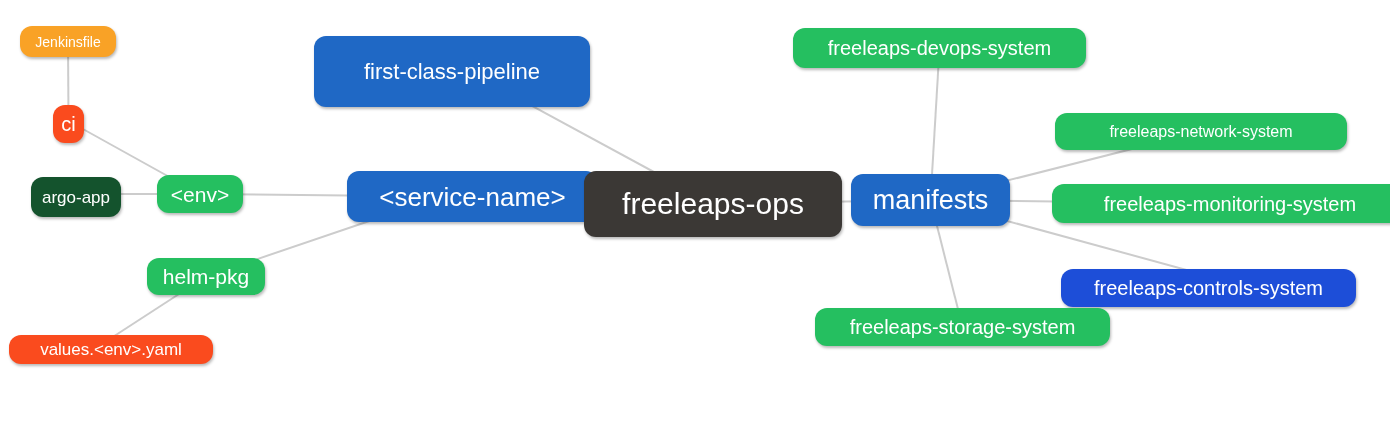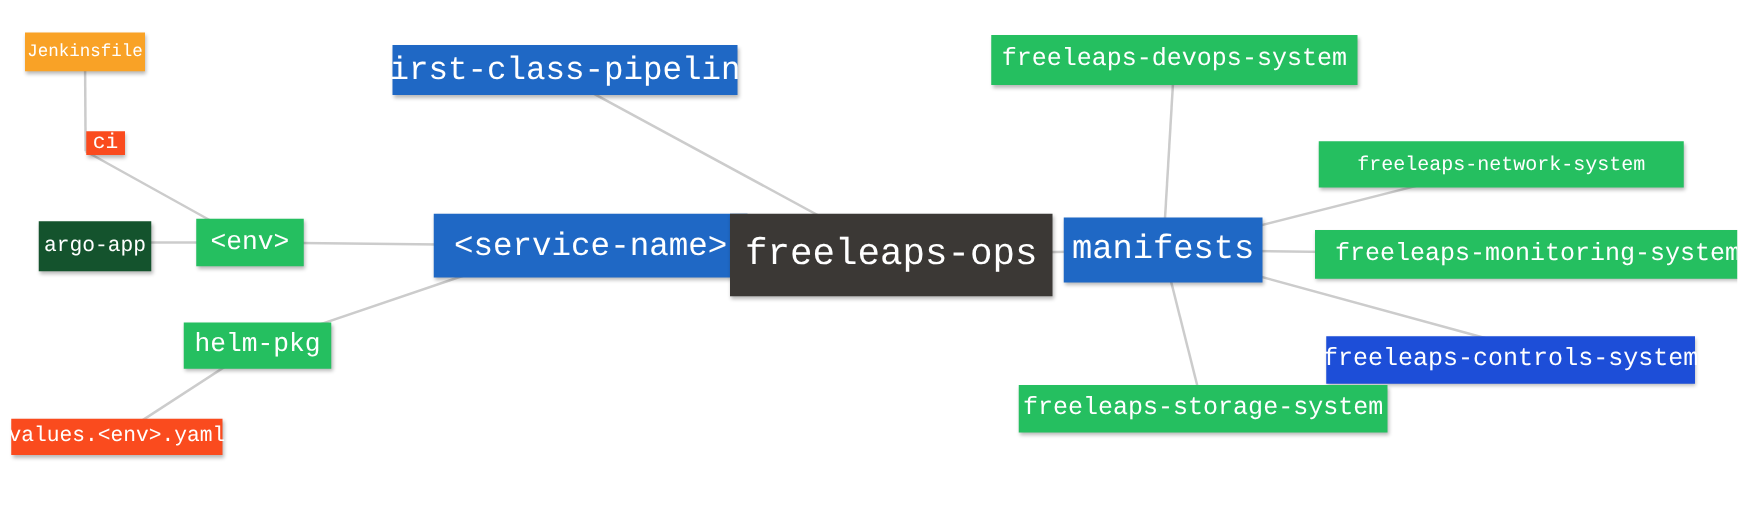--- a/index.html
+++ b/index.html
@@ -29,27 +29,26 @@
     height: 100%;
     z-index: 2;
   }
   .node {
     position: absolute;
     box-sizing: border-box;
     display: flex;
     align-items: center;
     justify-content: center;
     color: #FFFFFF;
-    border-radius: 0;
+    border-radius: 12px;
     box-shadow: 1px 2px 3px rgba(0,0,0,0.28);
     white-space: nowrap;
     cursor: pointer;
     line-height: 1;
     user-select: none;
-    font-family: Liberation Mono, monospace;
   }
 </style>
 </head>
 <body>
 
 <div class="canvas">
   <svg id="edge-layer" width="1390" height="421" viewBox="0 0 1390 421">
       <line x1="68" y1="41.5" x2="68.5" y2="121" stroke="#CCCCCC" stroke-width="2"></line>
       <line x1="68.5" y1="121" x2="200" y2="194" stroke="#CCCCCC" stroke-width="2"></line>
       <line x1="76" y1="194" x2="200" y2="194" stroke="#CCCCCC" stroke-width="2"></line>
@@ -60,26 +59,26 @@
       <line x1="441.5" y1="196.5" x2="713" y2="204" stroke="#CCCCCC" stroke-width="2"></line>
       <line x1="713" y1="204" x2="930.5" y2="200" stroke="#CCCCCC" stroke-width="2"></line>
       <line x1="930.5" y1="200" x2="939.5" y2="48" stroke="#CCCCCC" stroke-width="2"></line>
       <line x1="930.5" y1="200" x2="1201" y2="131.5" stroke="#CCCCCC" stroke-width="2"></line>
       <line x1="930.5" y1="200" x2="1214" y2="203.5" stroke="#CCCCCC" stroke-width="2"></line>
       <line x1="930.5" y1="200" x2="1208.5" y2="276" stroke="#CCCCCC" stroke-width="2"></line>
       <line x1="930.5" y1="200" x2="962.5" y2="327" stroke="#CCCCCC" stroke-width="2"></line>
     </svg>
   <div id="node-layer">
       <div class="node" style="left: 20px; top: 26px; width: 96px; height: 31px; background: rgb(249, 162, 38); color: rgb(255, 255, 255); font-size: 14px;">Jenkinsfile</div>
-      <div class="node" style="left: 53px; top: 105px; width: 31px; height: 19px; background: rgb(250, 75, 30); color: rgb(255, 255, 255); font-size: 17px; margin-left: 16px;">ci</div>
+      <div class="node" style="left: 53px; top: 105px; width: 31px; height: 38px; background: rgb(250, 75, 30); color: rgb(255, 255, 255); font-size: 20px;">ci</div>
       <div class="node" style="left: 31px; top: 177px; width: 90px; height: 40px; background: #14532d; color: rgb(255, 255, 255); font-size: 17px;">argo-app</div>
       <div class="node" style="left: 157px; top: 175px; width: 86px; height: 38px; background: rgb(37, 191, 96); color: rgb(255, 255, 255); font-size: 21px;">&lt;env&gt;</div>
       <div class="node" style="left: 147px; top: 258px; width: 118px; height: 37px; background: rgb(37, 191, 96); color: rgb(255, 255, 255); font-size: 21px;">helm-pkg</div>
-      <div class="node" style="left: 9px; top: 335px; width: 169px; height: 29px; background: rgb(250, 75, 30); color: rgb(255, 255, 255); font-size: 17px;">values.&lt;env&gt;.yaml</div>
-      <div class="node" style="left: 314px; top: 36px; width: 276px; height: 40px; background: rgb(31, 104, 197); color: rgb(255, 255, 255); font-size: 26px;">first-class-pipeline</div>
+      <div class="node" style="left: 9px; top: 335px; width: 204px; height: 29px; background: rgb(250, 75, 30); color: rgb(255, 255, 255); font-size: 17px;">values.&lt;env&gt;.yaml</div>
+      <div class="node" style="left: 314px; top: 36px; width: 276px; height: 71px; background: rgb(31, 104, 197); color: rgb(255, 255, 255); font-size: 22px;">first-class-pipeline</div>
       <div class="node" style="left: 316px; top: 171px; width: 251px; height: 51px; background: rgb(31, 104, 197); color: rgb(255, 255, 255); font-size: 26px; margin-left: 31px;">&lt;service-name&gt;</div>
       <div class="node" style="left: 584px; top: 171px; width: 258px; height: 66px; background: rgb(59, 56, 53); color: rgb(255, 255, 255); font-size: 30px; text-align: right;">freeleaps-ops</div>
       <div class="node" style="left: 851px; top: 174px; width: 159px; height: 52px; background: rgb(31, 104, 197); color: rgb(255, 255, 255); font-size: 27px;">manifests</div>
       <div class="node" style="left: 793px; top: 28px; width: 293px; height: 40px; background: rgb(37, 191, 96); color: rgb(255, 255, 255); font-size: 20px;">freeleaps-devops-system</div>
       <div class="node" style="left: 1055px; top: 113px; width: 292px; height: 37px; background: rgb(37, 191, 96); color: rgb(255, 255, 255); font-size: 16px;">freeleaps-network-system</div>
       <div class="node" style="left: 1052px; top: 184px; width: 356px; height: 39px; background: rgb(37, 191, 96); color: rgb(255, 255, 255); font-size: 20px;">freeleaps-monitoring-system</div>
       <div class="node" style="left: 1061px; top: 257px; width: 295px; height: 38px; background: #1d4ed8; color: rgb(255, 255, 255); font-size: 20px; margin-top: 12px;">freeleaps-controls-system</div>
       <div class="node" style="left: 815px; top: 308px; width: 295px; height: 38px; background: rgb(37, 191, 96); color: rgb(255, 255, 255); font-size: 20px;">freeleaps-storage-system</div>
     </div>
 </div>

